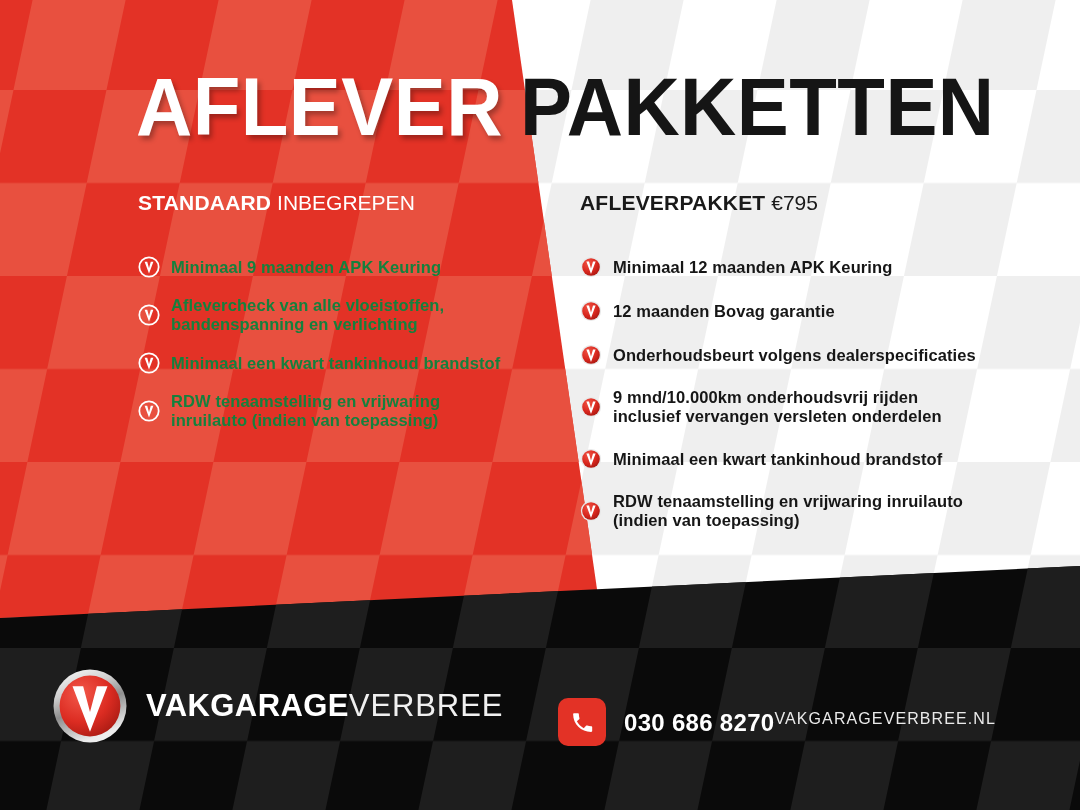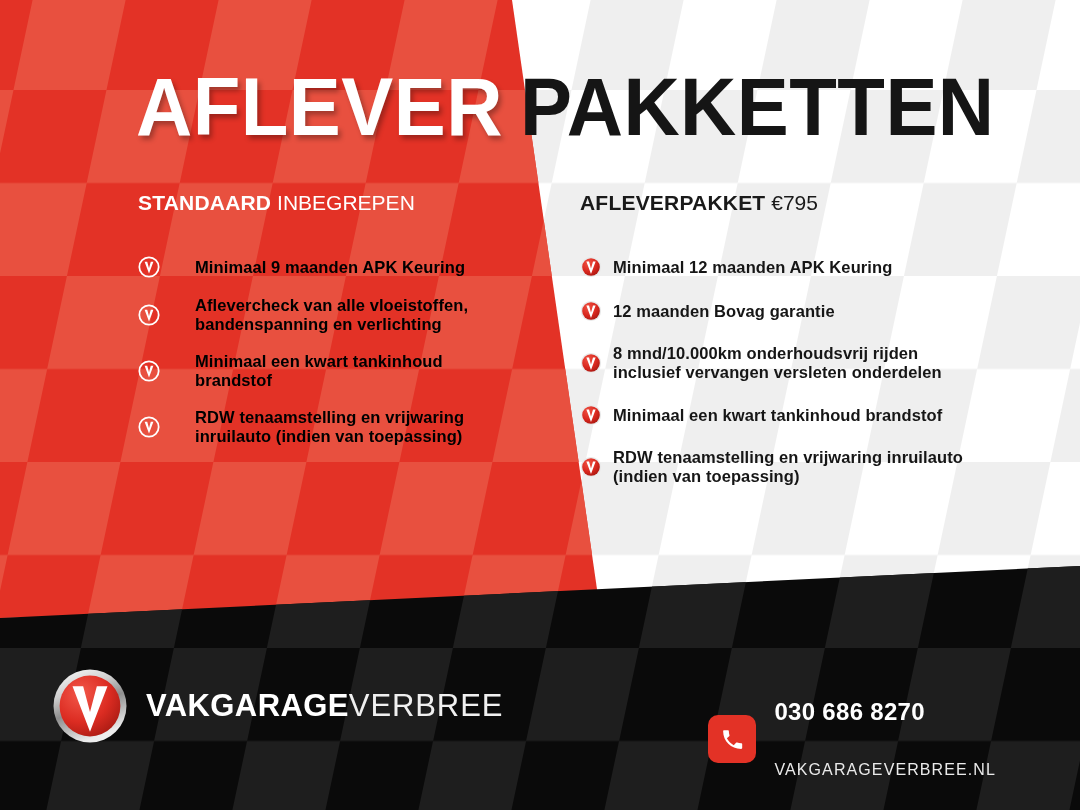--- a/index.html
+++ b/index.html
@@ -105,21 +105,21 @@
     margin-right: 11px;
   }
   .bullet-icon svg { display: block; width: 22px; height: 22px; }
 
   .bullet-text {
     font-size: 16.5px;
     line-height: 19px;
     font-weight: 800;
     letter-spacing: 0.1px;
   }
-  .col-left .bullet-text  { color: #000000; margin-left: 24px; }
+  .col-left .bullet-text  { color: #15803d; }
   .col-right .bullet-text { color: #161616; }
 
   
   .footer-logo {
     position: absolute;
     left: 52px;
     top: 668px;
     display: flex;
     align-items: center;
     z-index: 7;
@@ -155,21 +155,21 @@
     height: 48px;
     border-radius: 10px;
     background: #E33226;
     display: flex;
     align-items: center;
     justify-content: center;
     margin-right: 18px;
     flex: 0 0 auto;
   }
   .phone-badge svg { display: block; width: 25px; height: 25px; }
-  .contact-words { display: flex; flex-direction: column; gap: 35px; }
+  .contact-words { display: flex; flex-direction: row; }
   .contact-phone {
     font-size: 24px;
     line-height: 27px;
     font-weight: 800;
     color: #ffffff;
     letter-spacing: 0.3px;
   }
   .contact-site {
     font-size: 16px;
     line-height: 20px;
@@ -310,32 +310,49 @@
               <circle cx="50" cy="50" r="40" fill="url(#bgrright-bullets1)"></circle>
               <path d="M50 82 L29 25 L41 25 L50 57 L59 25 L71 25 Z" fill="#FFFFFF"></path>
             </svg>
           </span>
           <span class="bullet-text">12 maanden Bovag garantie</span>
         </li>
         <li class="bullet">
           <span class="bullet-icon">
             <svg viewBox="0 0 100 100" xmlns="http://www.w3.org/2000/svg">
               <defs>
+                <radialGradient id="bgrright-bullets2" cx="0.35" cy="0.28" r="0.9">
+                  <stop offset="0%" stop-color="#F15243"></stop>
+                  <stop offset="55%" stop-color="#D7261D"></stop>
+                  <stop offset="100%" stop-color="#96130D"></stop>
+                </radialGradient>
+              </defs>
+              <circle cx="50" cy="50" r="46" fill="#E8E8E8"></circle>
+              <circle cx="50" cy="50" r="40" fill="url(#bgrright-bullets2)"></circle>
+              <path d="M50 82 L29 25 L41 25 L50 57 L59 25 L71 25 Z" fill="#FFFFFF"></path>
+            </svg>
+          </span>
+          <span class="bullet-text">Onderhoudsbeurt volgens dealerspecificaties</span>
+        </li>
+        <li class="bullet">
+          <span class="bullet-icon">
+            <svg viewBox="0 0 100 100" xmlns="http://www.w3.org/2000/svg">
+              <defs>
                 <radialGradient id="bgrright-bullets3" cx="0.35" cy="0.28" r="0.9">
                   <stop offset="0%" stop-color="#F15243"></stop>
                   <stop offset="55%" stop-color="#D7261D"></stop>
                   <stop offset="100%" stop-color="#96130D"></stop>
                 </radialGradient>
               </defs>
               <circle cx="50" cy="50" r="46" fill="#E8E8E8"></circle>
               <circle cx="50" cy="50" r="40" fill="url(#bgrright-bullets3)"></circle>
               <path d="M50 82 L29 25 L41 25 L50 57 L59 25 L71 25 Z" fill="#FFFFFF"></path>
             </svg>
           </span>
-          <span class="bullet-text">8 mnd/10.000km onderhoudsvrij rijden inclusief vervangen versleten onderdelen</span>
+          <span class="bullet-text">9 mnd/10.000km onderhoudsvrij rijden inclusief vervangen versleten onderdelen</span>
         </li>
         <li class="bullet">
           <span class="bullet-icon">
             <svg viewBox="0 0 100 100" xmlns="http://www.w3.org/2000/svg">
               <defs>
                 <radialGradient id="bgrright-bullets4" cx="0.35" cy="0.28" r="0.9">
                   <stop offset="0%" stop-color="#F15243"></stop>
                   <stop offset="55%" stop-color="#D7261D"></stop>
                   <stop offset="100%" stop-color="#96130D"></stop>
                 </radialGradient>

